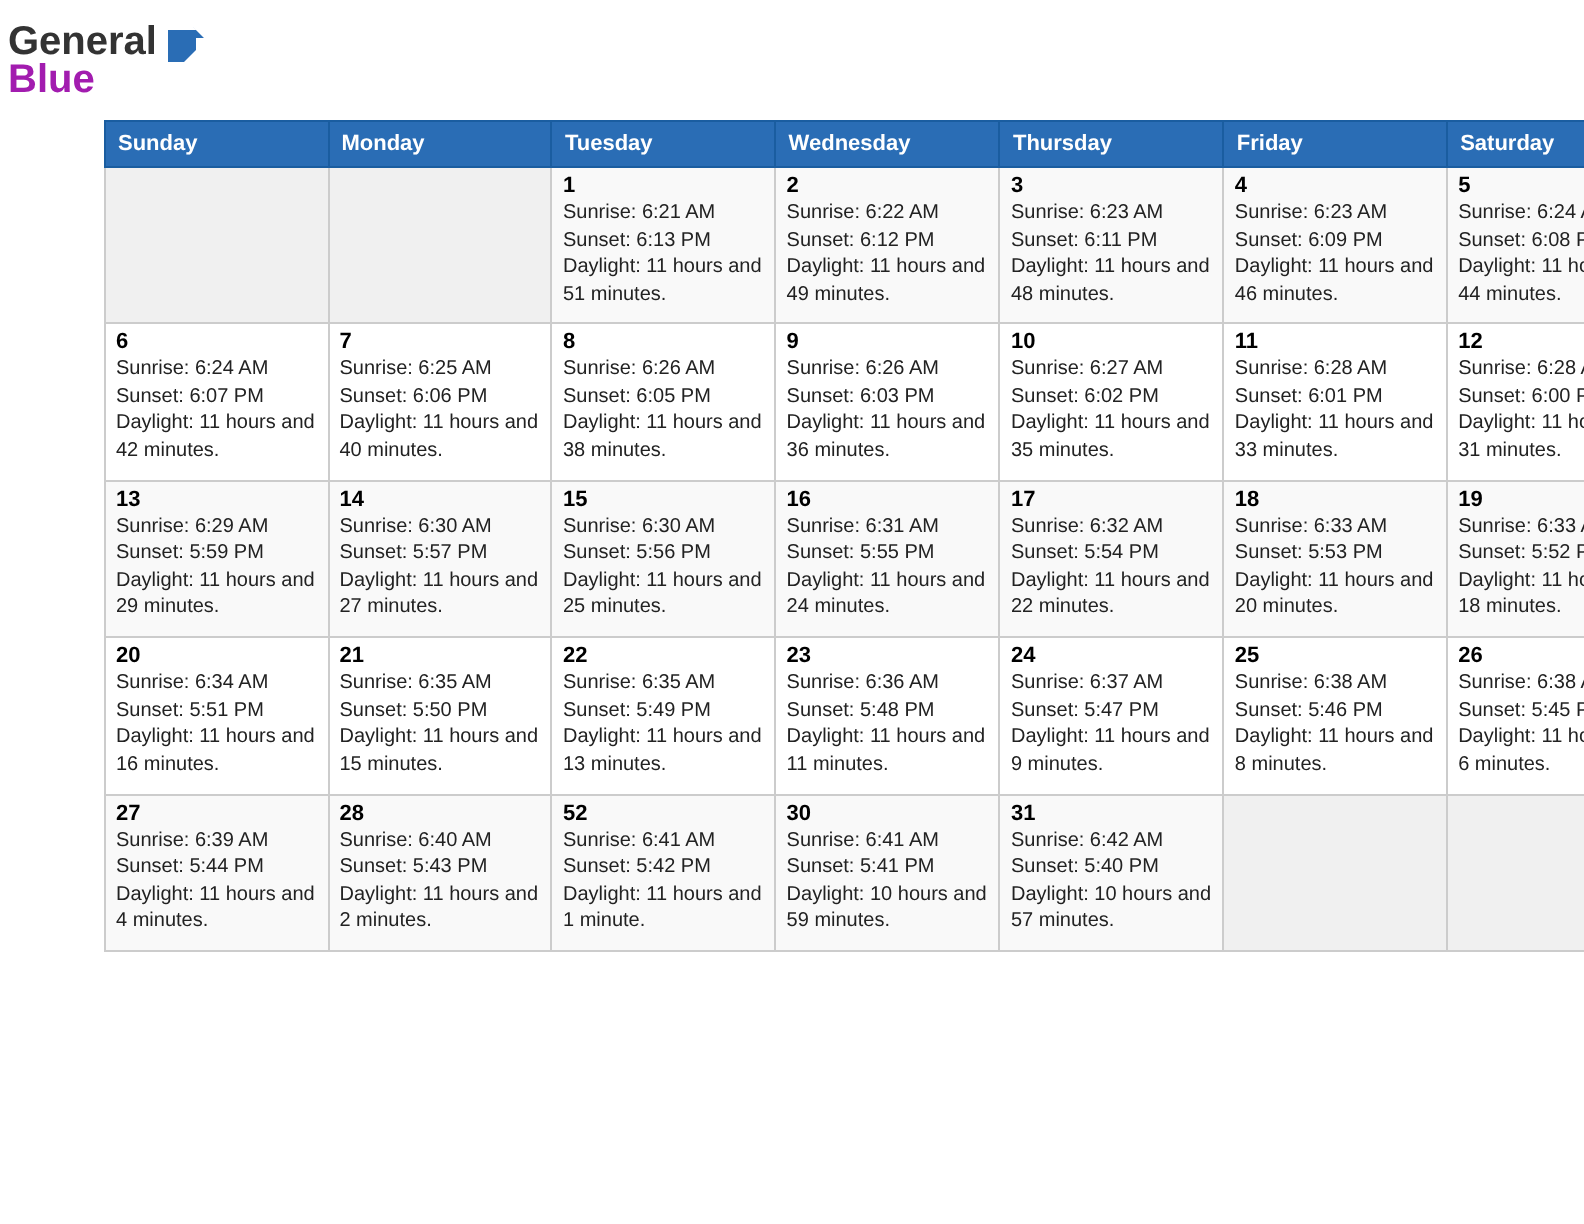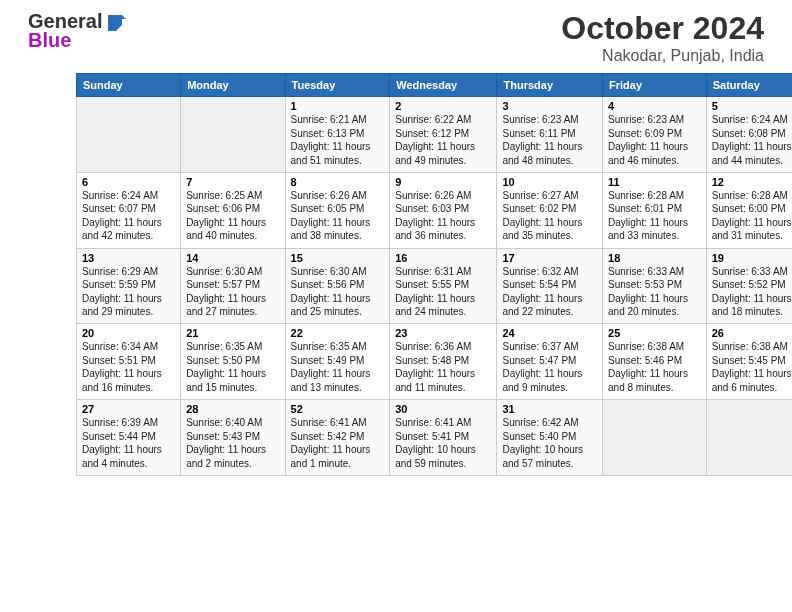--- a/index.html
+++ b/index.html
@@ -6,21 +6,21 @@
     body {
       font-family: Arial, sans-serif;
       background: #fff;
       width: 792px;
       height: 612px;
       overflow: hidden;
     }
     .page {
       width: 792px;
       height: 486px;
-      padding: 10px 28px;
+      padding: 10px 4px;
       display: flex;
       flex-direction: column;
     }
     .header {
       display: flex;
       justify-content: space-between;
       align-items: flex-start;
       margin-bottom: 8px;
     }
     .logo {
@@ -92,24 +92,20 @@
     <div class="logo">
       <div style="display:flex;align-items:center;">
         <span style="font-size:20px;font-weight:bold;color:#333;">General</span>
         <svg width="22" height="22" viewBox="0 0 22 22" style="margin-left:2px;">
           <polygon points="4,4 18,4 18,14 12,20 4,20" fill="#2a6db5"></polygon>
           <polygon points="16,2 22,8 18,8 18,4" fill="#2a6db5"></polygon>
         </svg>
       </div>
       <span style="font-size:20px;font-weight:bold;color:#a21caf;margin-top:-4px;">Blue</span>
     </div>
-    <div class="title-area">
-      <div class="month-title">October 2024</div>
-      <div class="location">Nakodar, Punjab, India</div>
-    </div>
   </div>
 
   <table class="calendar">
     <thead>
       <tr>
       <th>Sunday</th>
           <th>Monday</th>
           <th>Tuesday</th>
           <th>Wednesday</th>
           <th>Thursday</th>

